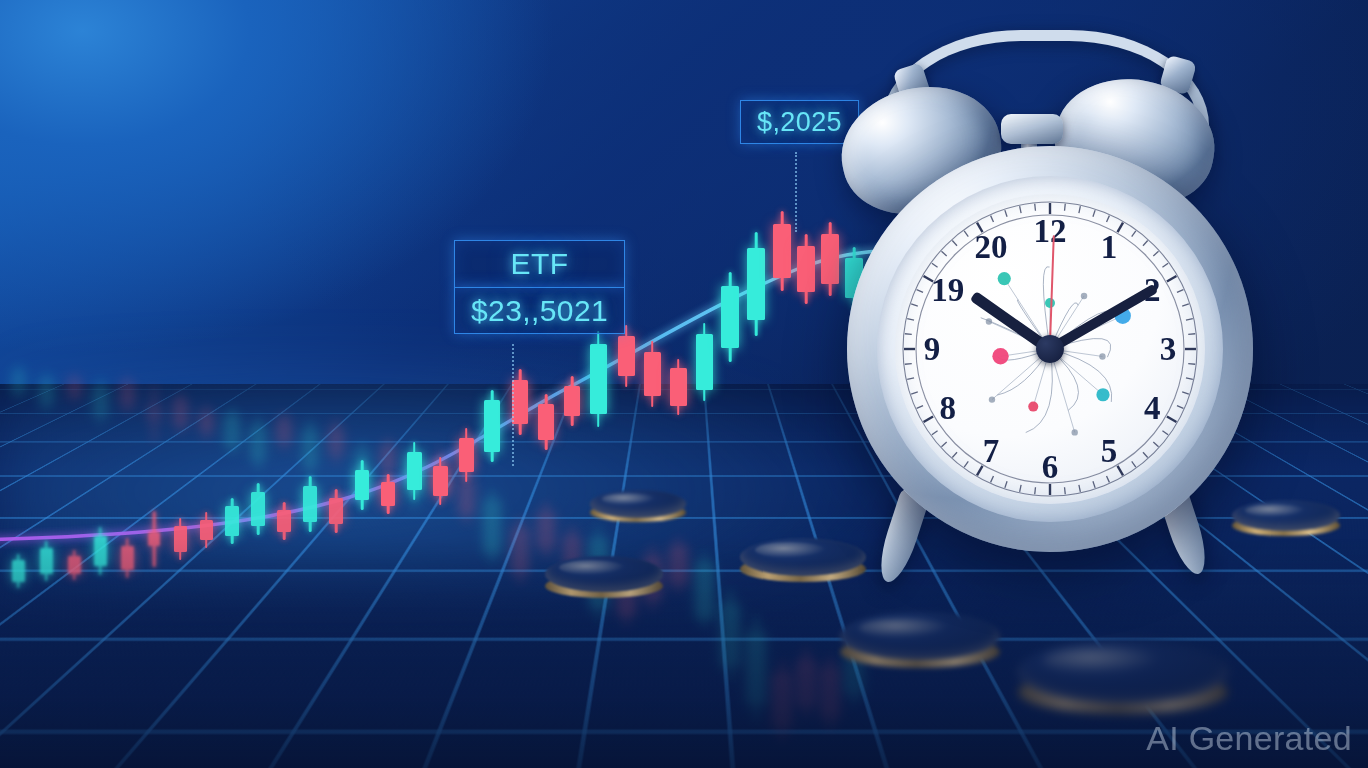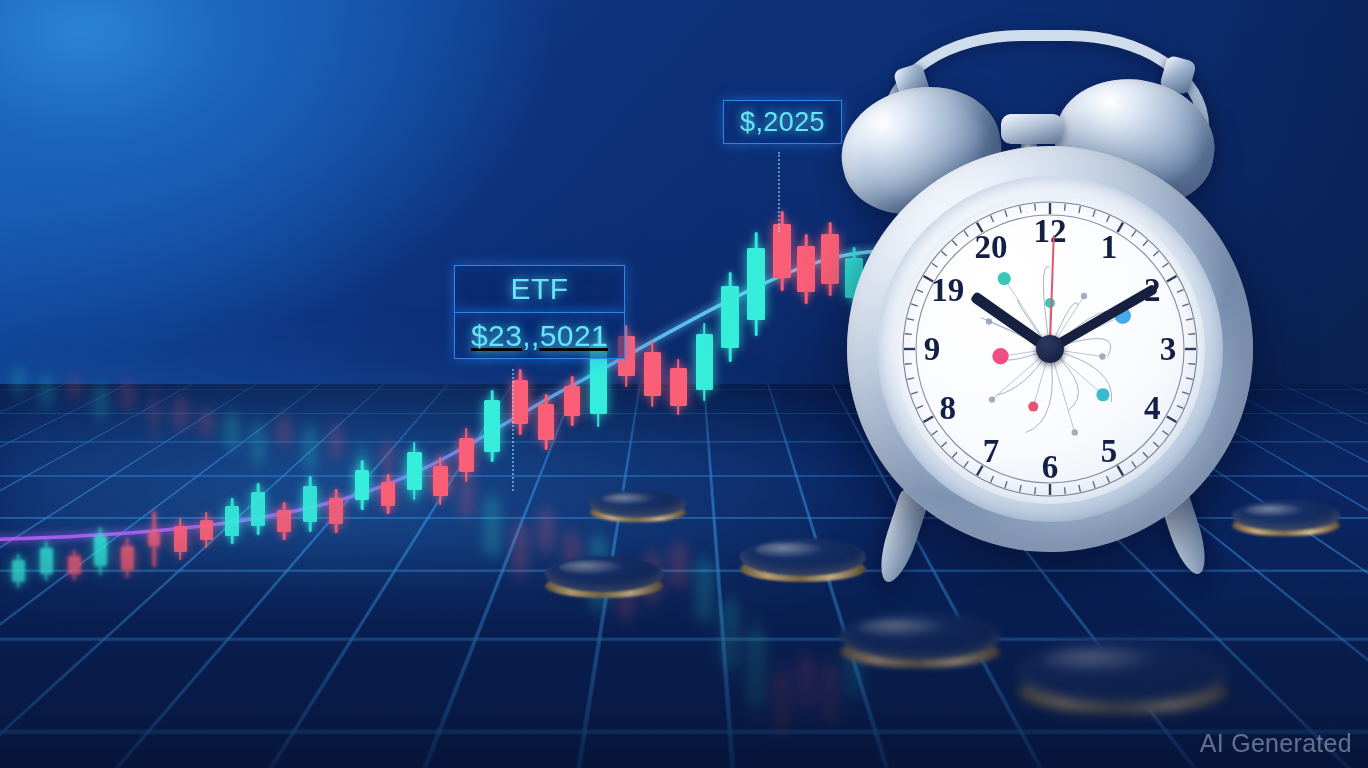--- a/index.html
+++ b/index.html
@@ -172,21 +172,21 @@
     position:absolute;left:0;width:100%;border-radius:50%;
     background:linear-gradient(90deg,#6b5a3a,#d6b478 22%,#8a7348 48%,#e0c189 72%,#5d4e33 100%);
   }
   .coin .shine{
     position:absolute;left:12%;top:10%;width:56%;height:36%;border-radius:50%;
     background:radial-gradient(ellipse at 40% 40%, rgba(255,238,205,.42), rgba(255,238,205,0) 70%);
   }
 
   .wm{
     position:absolute;right:16px;bottom:10px;color:rgba(225,235,250,.42);
-    font-size:25px;letter-spacing:.3px;
+    font-size:34px;letter-spacing:.3px;
   }
 </style>
 </head>
 <body>
 
 <div id="scene">
 
   <div class="floor"></div>
   <div class="floor-glow"></div>
 
@@ -511,32 +511,32 @@
       <div class="coin" style="left: 1018px; top: 640px; width: 210px; height: 74px; filter: blur(5px);">
         <div class="edge" style="top: 31.08px; height: 42.92px;"></div>
         <div class="face" style="height: 63.64px;"></div>
         <div class="shine"></div>
       </div>
     </div>
 
   <div class="haze"></div>
 
 
-  <div class="callout" style="left:454px;top:240px;margin-top:25px;">
+  <div class="callout" style="left:454px;top:240px;">
     <div class="cbox">
         <span>ETF</span>
       </div>
-    <div class="cbox" style="margin-top:-1px;text-decoration:underline;">
+    <div class="cbox" style="margin-top:-1px;">
         <span>$23,,5021</span>
       </div>
     <div class="leader" style="left:34%;top:104px;height:122px;"></div>
   </div>
 
 
-  <div class="callout" style="left:723px;top:100px;">
+  <div class="callout" style="left:740px;top:100px;">
     <div class="cbox sm">
         <span>$,2025</span>
       </div>
     <div class="leader" style="left:46%;top:52px;height:80px;"></div>
   </div>
 
 
   <div class="clock">
     <div class="handle"></div>
     <div class="bell-knob l"></div>

